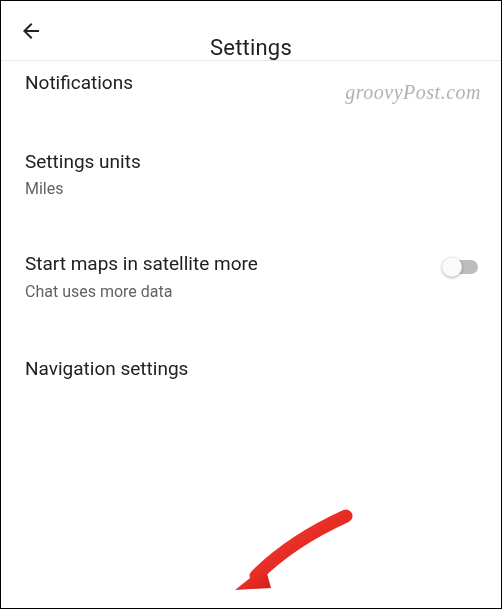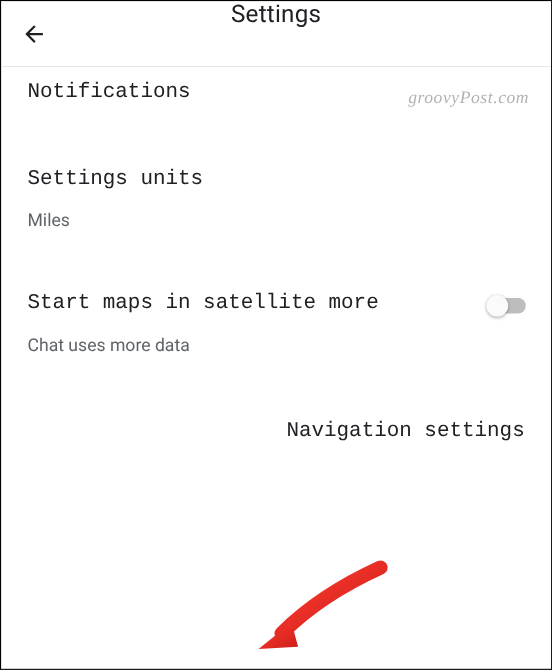--- a/index.html
+++ b/index.html
@@ -7,21 +7,21 @@
       width: 502px;
       height: 609px;
       font-family: Roboto, -apple-system, BlinkMacSystemFont, 'Segoe UI', Arial, sans-serif;
       background: #fff;
       border: 1px solid #000;
       position: relative;
       overflow: hidden;
     }
     .header {
       display: flex;
-      align-items: flex-start;
+      align-items: flex-end;
       height: 60px;
       position: relative;
       border-bottom: 1px solid #e8e8e8;
     }
     .back-btn {
       position: absolute;
       left: 18px;
       top: 50%;
       transform: translateY(-50%);
       width: 24px;
@@ -45,33 +45,32 @@
     .item {
       padding: 18px 24px 20px 24px;
       cursor: pointer;
       position: relative;
     }
     .item-title {
       font-size: 19px;
       color: #202124;
       font-weight: 400;
       line-height: 1.3;
-      font-family: Liberation Mono, monospace;
     }
     .item-sub {
       font-size: 16px;
       color: #5f6368;
-      margin-top: 16px;
+      margin-top: 5px;
       line-height: 1.3;
       font-weight: 400;
     }
     .item.short { padding-bottom: 38px; padding-top: 10px; }
     .item.mid { padding-bottom: 38px; padding-top: 16px; }
     .item.tall { padding-bottom: 36px; padding-top: 16px; }
-    .item.last { padding-bottom: 34px; padding-top: 18px; text-align: right; }
+    .item.last { padding-bottom: 34px; padding-top: 18px; }
     .toggle {
       position: absolute;
       right: 22px;
       top: 22px;
       width: 36px;
       height: 18px;
     }
     .toggle-track {
       width: 34px;
       height: 14px;
@@ -88,21 +87,21 @@
       border-radius: 50%;
       position: absolute;
       top: -1px;
       left: -1px;
       box-shadow: 0 1px 3px rgba(0,0,0,0.3), 0 0 1px rgba(0,0,0,0.15);
     }
     .watermark {
       position: absolute;
       top: 80px;
       right: 20px;
-      font-size: 16px;
+      font-size: 20px;
       color: #9e9e9e;
       font-family: Georgia, serif;
       letter-spacing: 0.5px;
       font-style: italic;
       opacity: 0.8;
       pointer-events: none;
     }
     .arrow-overlay {
       position: absolute;
       bottom: 12px;

